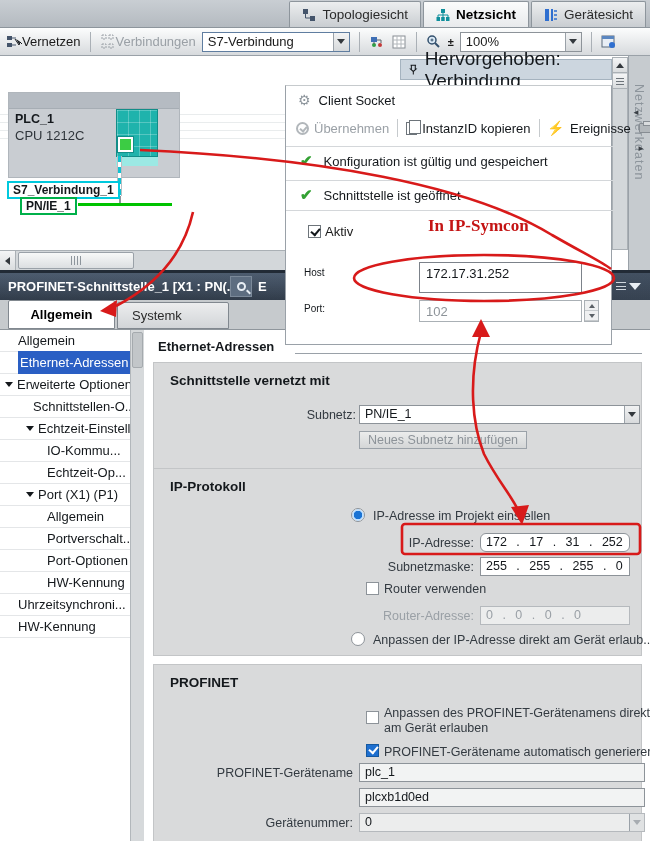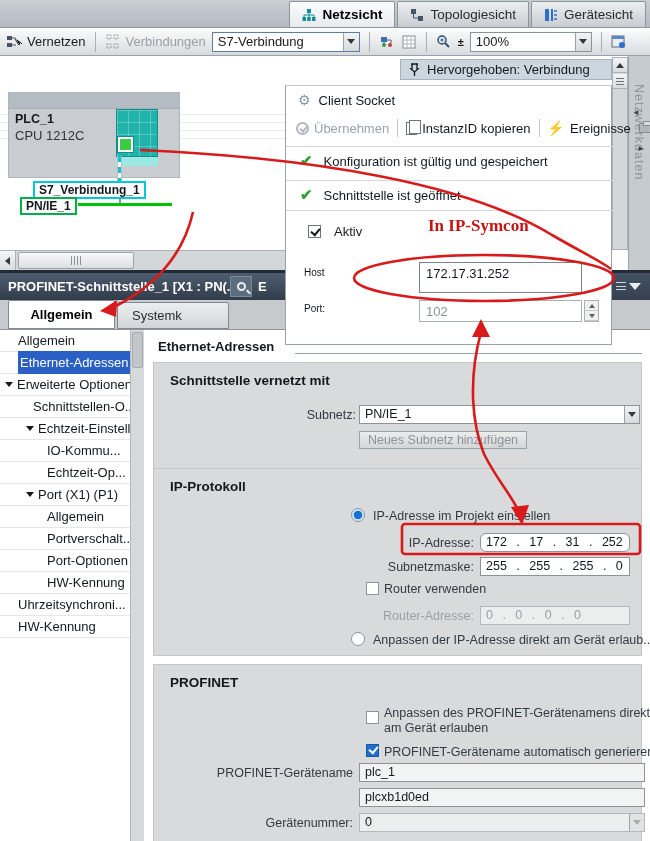--- a/index.html
+++ b/index.html
@@ -14,38 +14,38 @@
   .vtab{height:26px;display:flex;align-items:center;gap:6px;padding:0 12px;margin-left:2px;
     border:1px solid #8d959c;border-bottom:none;border-radius:2px 2px 0 0;
     background:linear-gradient(#eceeef,#c9cdd1);font-size:13.5px;color:#2b2b2b;}
   .vtab.active{background:linear-gradient(#fbfcfc,#e8eaec);font-weight:bold;color:#000;}
   .vicon{width:14px;height:14px;display:inline-block;}
 
   
   #toolbar{left:0;top:28px;width:650px;height:28px;background:linear-gradient(#fcfdfd,#d7dadd);
     border-bottom:1px solid #9aa1a8;display:flex;align-items:center;padding-left:6px;gap:6px;}
   .tsep{width:1px;height:20px;background:#aab0b6;margin:0 3px;}
-  .tbtn{display:flex;align-items:center;gap:5px;font-size:13px;}
+  .tbtn{display:flex;align-items:center;font-size:13px;}
   .tbtn.disabled{color:#9aa0a6;}
   .combo{height:20px;background:#fff;border:1px solid #5f7da0;display:flex;align-items:center;}
   .combo .cval{flex:1;padding:0 5px;font-size:13px;white-space:nowrap;overflow:hidden;}
   .combo .carr{width:16px;height:100%;background:linear-gradient(#f2f3f4,#d6d9db);
     border-left:1px solid #9aa1a8;display:flex;align-items:center;justify-content:center;}
   .tri-d{width:0;height:0;border-left:4px solid transparent;border-right:4px solid transparent;border-top:5px solid #33383d;}
   .tri-u{width:0;height:0;border-left:4px solid transparent;border-right:4px solid transparent;border-bottom:5px solid #33383d;}
   .ico16{width:16px;height:16px;display:inline-block;}
 
   
   #netview{left:0;top:56px;width:650px;height:217px;background:#fff;}
   .faint1{left:0;top:58px;width:400px;height:26px;
     background:repeating-linear-gradient(#e9eced 0 1px,transparent 1px 8px);}
   .faint2{left:0;top:206px;width:284px;height:46px;
     background:repeating-linear-gradient(#e9eced 0 1px,transparent 1px 8px);}
   #hl-badge{left:400px;top:59px;width:212px;height:21px;background:#ccd6df;border:1px solid #a5b3bf;
-    display:flex;align-items:center;gap:7px;padding-left:8px;font-size:13px;color:#14181c;}
+    display:flex;align-items:center;gap:7px;padding-left:8px;font-size:19px;color:#14181c;}
   
   #nv-vscroll{left:612px;top:57px;width:16px;height:193px;background:#d3d7da;border:1px solid #aab0b5;}
   .scbox{left:0;width:14px;height:15px;background:linear-gradient(#f4f5f6,#d9dcde);border-bottom:1px solid #aab0b5;
     display:flex;align-items:center;justify-content:center;position:absolute;}
   .grip3{width:8px;height:7px;border-top:1px solid #6d747a;border-bottom:1px solid #6d747a;}
   .grip3:before{content:"";display:block;margin-top:2px;border-top:1px solid #6d747a;}
   #side-strip{left:628px;top:56px;width:22px;height:217px;background:#c6cbcf;border-left:1px solid #9aa1a8;}
   #side-strip .vlabel{position:absolute;left:3px;top:28px;writing-mode:vertical-rl;
     font-size:12.5px;color:#8d959c;letter-spacing:1px;}
   .mini-arr{position:absolute;font-size:8px;color:#3a4046;}
@@ -153,21 +153,21 @@
   .circ-check:after{content:"";position:absolute;left:2px;top:2px;width:5px;height:3px;
     border-left:2px solid #b2b7bb;border-bottom:2px solid #b2b7bb;transform:rotate(-50deg);}
   .copyico{width:11px;height:13px;border:1px solid #6d747a;background:#fff;position:relative;}
   .copyico:before{content:"";position:absolute;left:2px;top:-3px;width:10px;height:12px;border:1px solid #6d747a;background:#fff;}
   .bolt{color:#e8a800;font-size:14px;}
   .printico{width:14px;height:10px;background:#b2b7bb;border:1px solid #878d93;border-radius:1px;position:relative;}
   .printico:before{content:"";position:absolute;left:3px;top:-3px;width:6px;height:3px;background:#d9dcde;border:1px solid #878d93;}
   .cs-hr{position:absolute;left:0;width:327px;height:1px;background:#d4d7da;}
   .cs-status{position:absolute;left:14px;display:flex;align-items:center;gap:11px;color:#14181c;}
   .chk-green{color:#33a133;font-size:15px;font-weight:bold;}
-  #cs-aktiv{position:absolute;left:22px;top:138px;display:flex;align-items:center;gap:13px;}
+  #cs-aktiv{position:absolute;left:22px;top:138px;display:flex;align-items:center;gap:4px;}
   .wincb{width:13px;height:13px;border:1px solid #6d747a;background:#fff;position:relative;flex:none;}
   .wincb.on:after{content:"";position:absolute;left:2px;top:2px;width:7px;height:4px;
     border-left:2px solid #14181c;border-bottom:2px solid #14181c;transform:rotate(-50deg);}
   #ipsym{position:absolute;left:142px;top:130px;font-family:"Liberation Serif",serif;font-weight:bold;
     font-size:17px;color:#c41414;}
   .cs-flabel{position:absolute;left:18px;font-size:10px;color:#14181c;}
   .cs-input{position:absolute;left:133px;width:163px;border:1px solid #7c828a;background:#fff;
     font-size:13px;padding:3px 6px;color:#14181c;}
   .cs-input.dim{color:#8d9399;border-color:#aab0b5;}
   #cs-spin{position:absolute;left:298px;top:214px;width:15px;height:22px;border:1px solid #aab0b5;background:#eff0f1;}
@@ -177,37 +177,37 @@
 
   
   #anno{left:0;top:0;width:650px;height:841px;z-index:9;pointer-events:none;}
 </style>
 </head>
 <body>
 
 <div id="screen">
 
   <div id="viewtabs" class="abs">
+    <div class="vtab">
+      <svg class="vicon" viewBox="0 0 14 14">
+          <rect x="1" y="1" width="5" height="5" fill="#44546a"></rect>
+          <rect x="8" y="8" width="5" height="5" fill="#44546a"></rect>
+          <path d="M3.5 6v4h5" stroke="#44546a" fill="none"></path>
+        </svg>
+      <span>Topologiesicht</span>
+    </div>
     <div class="vtab active">
       <svg class="vicon" viewBox="0 0 14 14">
           <rect x="5" y="1" width="4" height="4" fill="#0f8f9c"></rect>
           <rect x="0.5" y="9" width="3.5" height="4" fill="#0f8f9c"></rect>
           <rect x="5.2" y="9" width="3.5" height="4" fill="#0f8f9c"></rect>
           <rect x="10" y="9" width="3.5" height="4" fill="#0f8f9c"></rect>
           <path d="M7 5v2M2 9V7h10v2M7 7v2" stroke="#0f8f9c" fill="none"></path>
         </svg>
       <span>Netzsicht</span>
-    </div>
-    <div class="vtab">
-      <svg class="vicon" viewBox="0 0 14 14">
-          <rect x="1" y="1" width="5" height="5" fill="#44546a"></rect>
-          <rect x="8" y="8" width="5" height="5" fill="#44546a"></rect>
-          <path d="M3.5 6v4h5" stroke="#44546a" fill="none"></path>
-        </svg>
-      <span>Topologiesicht</span>
     </div>
     <div class="vtab">
       <svg class="vicon" viewBox="0 0 14 14">
           <rect x="1" y="1" width="4" height="12" fill="#2f6fd0"></rect>
           <rect x="7" y="1" width="2" height="12" fill="#2f6fd0"></rect>
           <path d="M10 3h3M10 7h3M10 11h3" stroke="#2f6fd0" stroke-width="1.5"></path>
         </svg>
       <span>Gerätesicht</span>
     </div>
   </div>
@@ -295,21 +295,21 @@
       <div class="hdr"></div>
       <div id="plc-name">PLC_1</div>
       <div id="plc-type">CPU 1212C</div>
       <div id="plc-icon"></div>
       <div id="plc-port"></div>
       <div id="plc-shadow"></div>
     </div>
     <div id="conn-dash" class="abs" style="top:100px;"></div>
     <div id="conn-gray" class="abs" style="top:140px;"></div>
     <div id="subnet-line" class="abs" style="top:147px;"></div>
-    <div id="s7label" class="cablelabel" style="top:125px;margin-left:26px;">S7_Verbindung_1</div>
+    <div id="s7label" class="cablelabel" style="top:125px;">S7_Verbindung_1</div>
     <div id="pnlabel" class="cablelabel" style="top:141px;">PN/IE_1</div>
 
     <div id="nv-vscroll" class="abs" style="top:1px;">
       <div class="scbox" style="top:0;">
           <span class="tri-u"></span>
         </div>
       <div class="scbox" style="top:16px;">
           <span class="grip3"></span>
         </div>
     </div>

